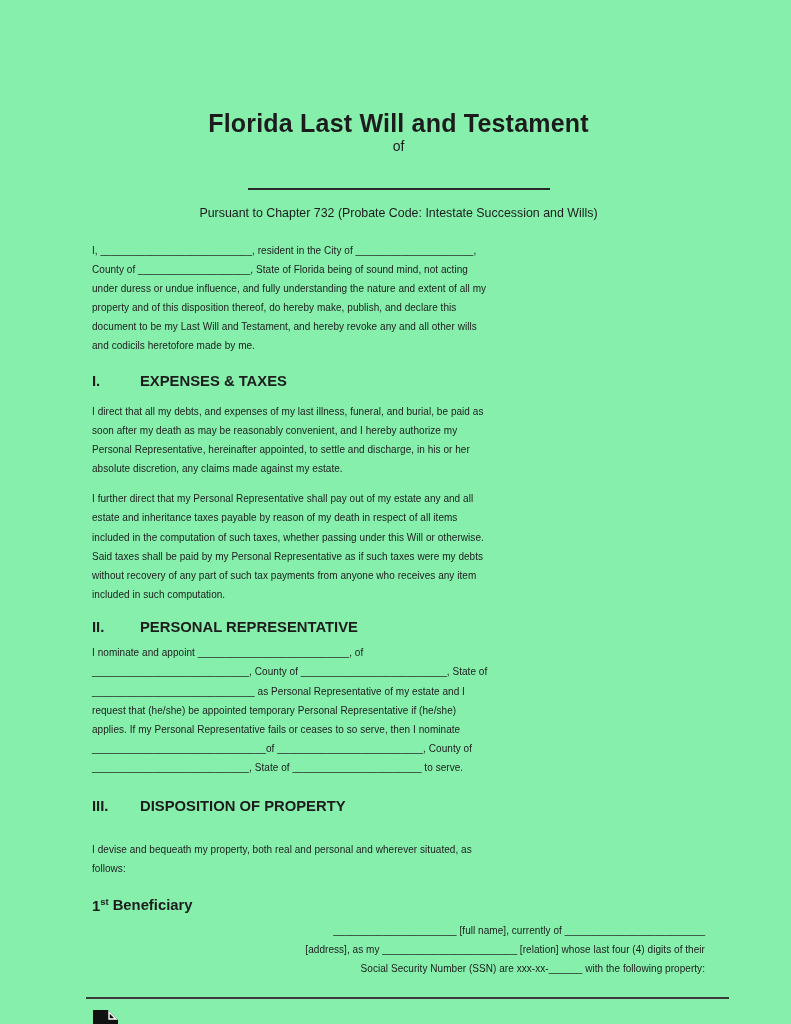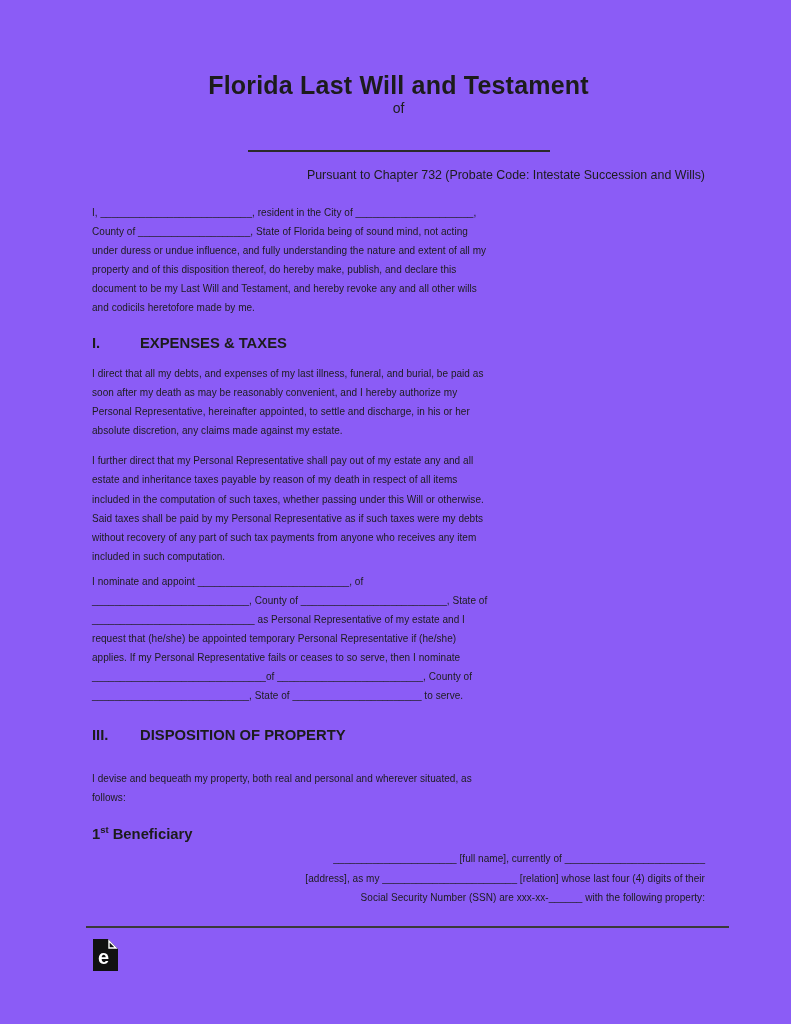--- a/index.html
+++ b/index.html
@@ -2,24 +2,24 @@
 <html><head>
 <meta charset="utf-8">
 <style>
   * { margin: 0; padding: 0; box-sizing: border-box; }
   html, body { background: #ffffff; }
   .page {
     position: relative;
     width: 791px;
     height: 1024px;
     margin: 0 auto;
-    background: #8b5cf6;
+    background: #86efac;
     color: #1c1c1c;
     font-family: "Liberation Sans", sans-serif;
-    padding: 70px 86px 0 92px;
+    padding: 108px 86px 0 92px;
     overflow: hidden;
   }
   .doc-title {
     text-align: center;
     font-size: 25px;
     font-weight: bold;
     line-height: 30px;
     letter-spacing: 0.2px;
   }
   .of-label {
@@ -29,21 +29,21 @@
     line-height: 17px;
   }
   .name-blank {
     width: 302px;
     margin: 33px auto 0 auto;
     border-bottom: 2px solid #2a2a2a;
     height: 0;
   }
   .pursuant {
     margin-top: 16px;
-    text-align: right;
+    text-align: center;
     font-size: 12.4px;
     line-height: 15px;
   }
   .para {
     white-space: pre-line;
     font-size: 10px;
     line-height: 19.1px;
     letter-spacing: 0.05px;
   }
   .p-open { margin-top: 20px; }
@@ -110,20 +110,24 @@
 soon after my death as may be reasonably convenient, and I hereby authorize my
 Personal Representative, hereinafter appointed, to settle and discharge, in his or her
 absolute discretion, any claims made against my estate.</div>
   <div class="para p-b">I further direct that my Personal Representative shall pay out of my estate any and all
 estate and inheritance taxes payable by reason of my death in respect of all items
 included in the computation of such taxes, whether passing under this Will or otherwise.
 Said taxes shall be paid by my Personal Representative as if such taxes were my debts
 without recovery of any part of such tax payments from anyone who receives any item
 included in such computation.</div>
 
+  <div class="sec-heading h2">
+    <span class="numeral">II.</span>
+    <span>PERSONAL REPRESENTATIVE</span>
+  </div>
   <div class="para p-c">I nominate and appoint ___________________________, of
 ____________________________, County of __________________________, State of
 _____________________________ as Personal Representative of my estate and I
 request that (he/she) be appointed temporary Personal Representative if (he/she)
 applies. If my Personal Representative fails or ceases to so serve, then I nominate
 _______________________________of __________________________, County of
 ____________________________, State of _______________________ to serve.</div>
 
   <div class="sec-heading h3">
     <span class="numeral">III.</span>

